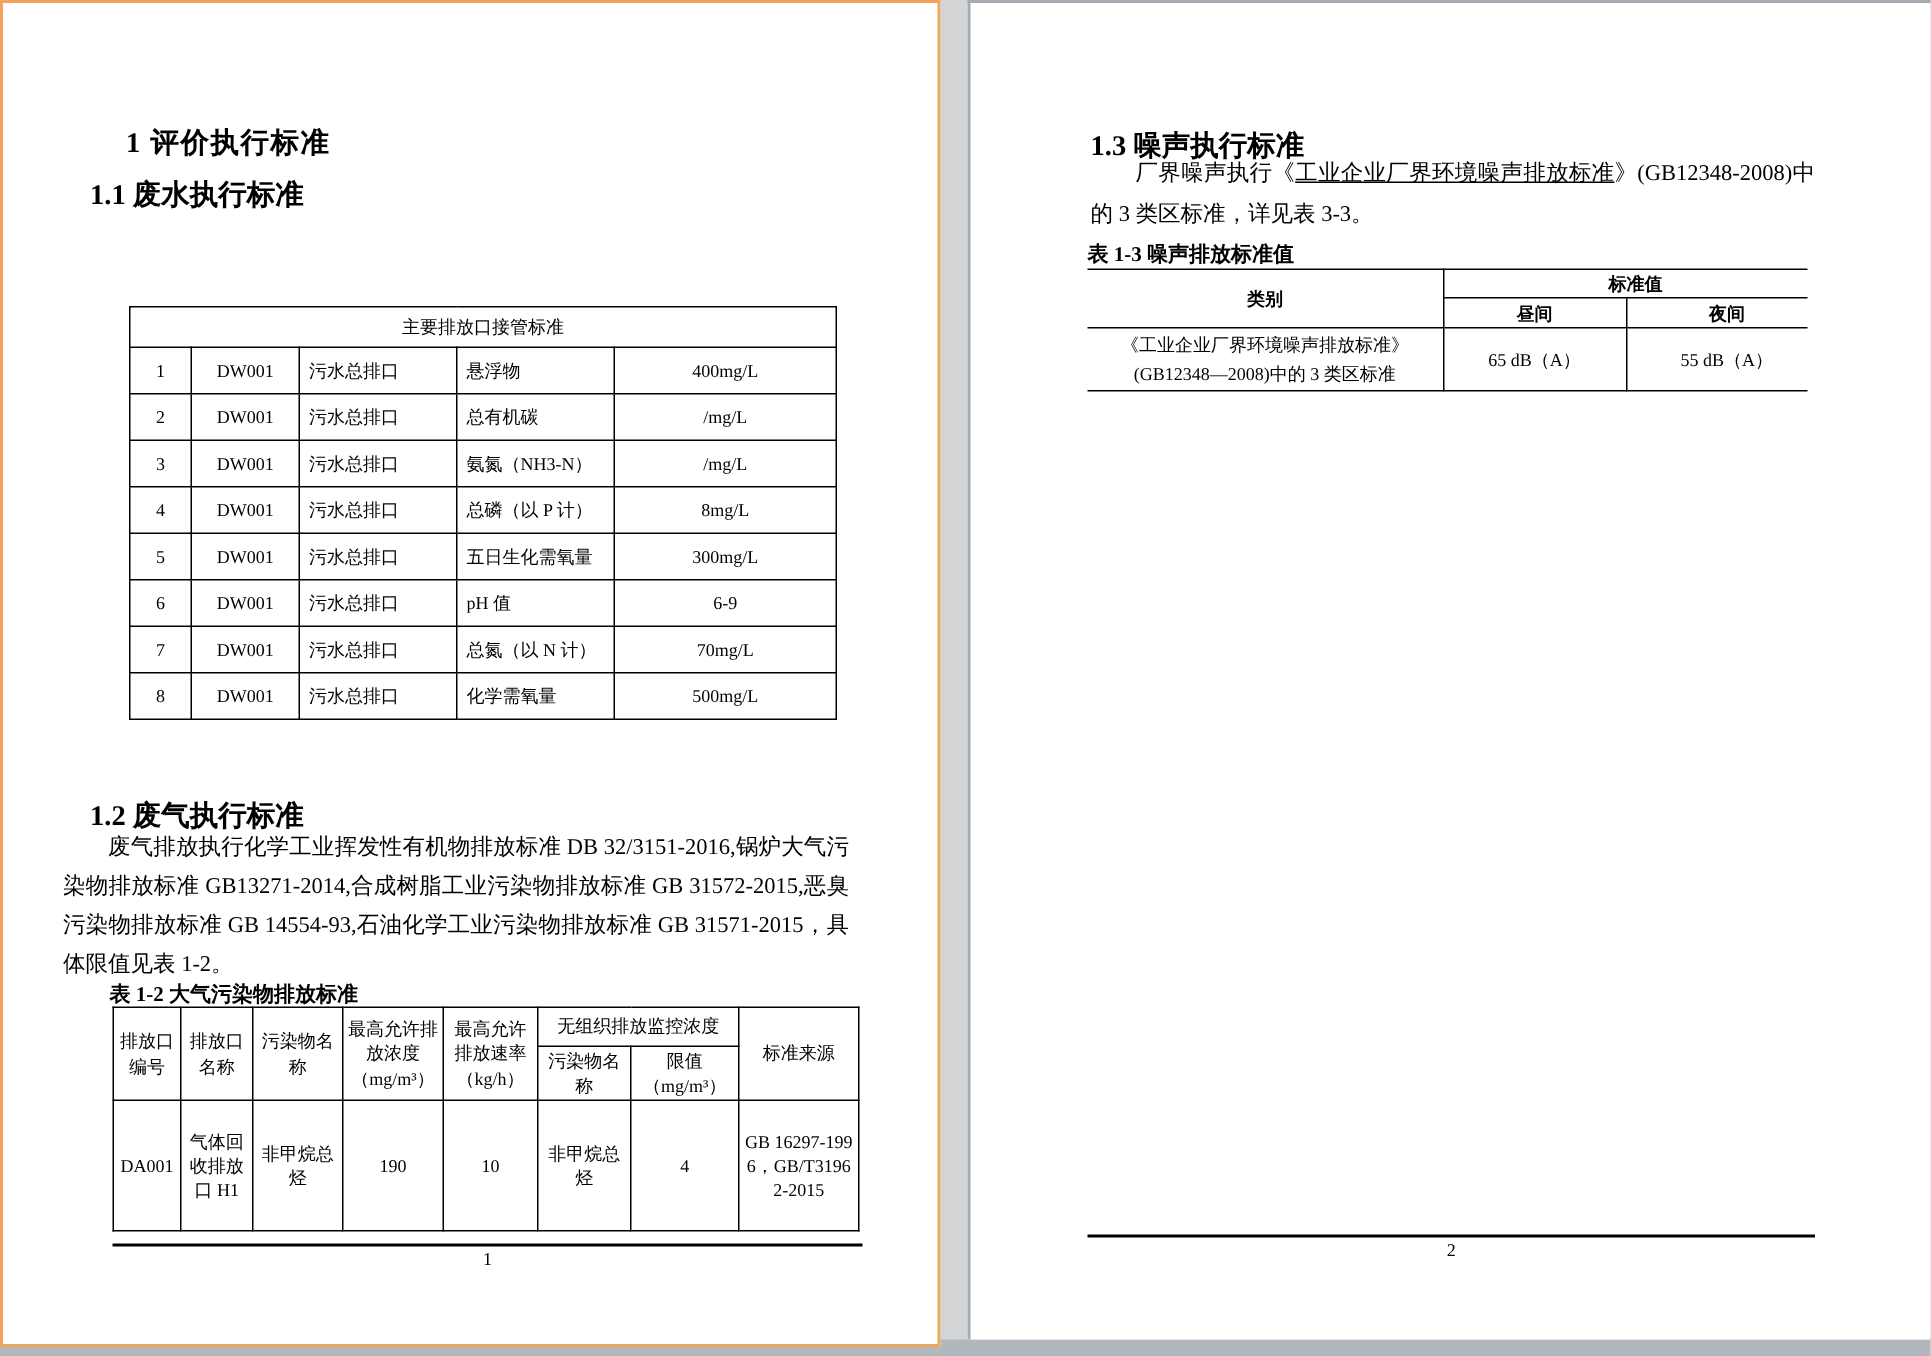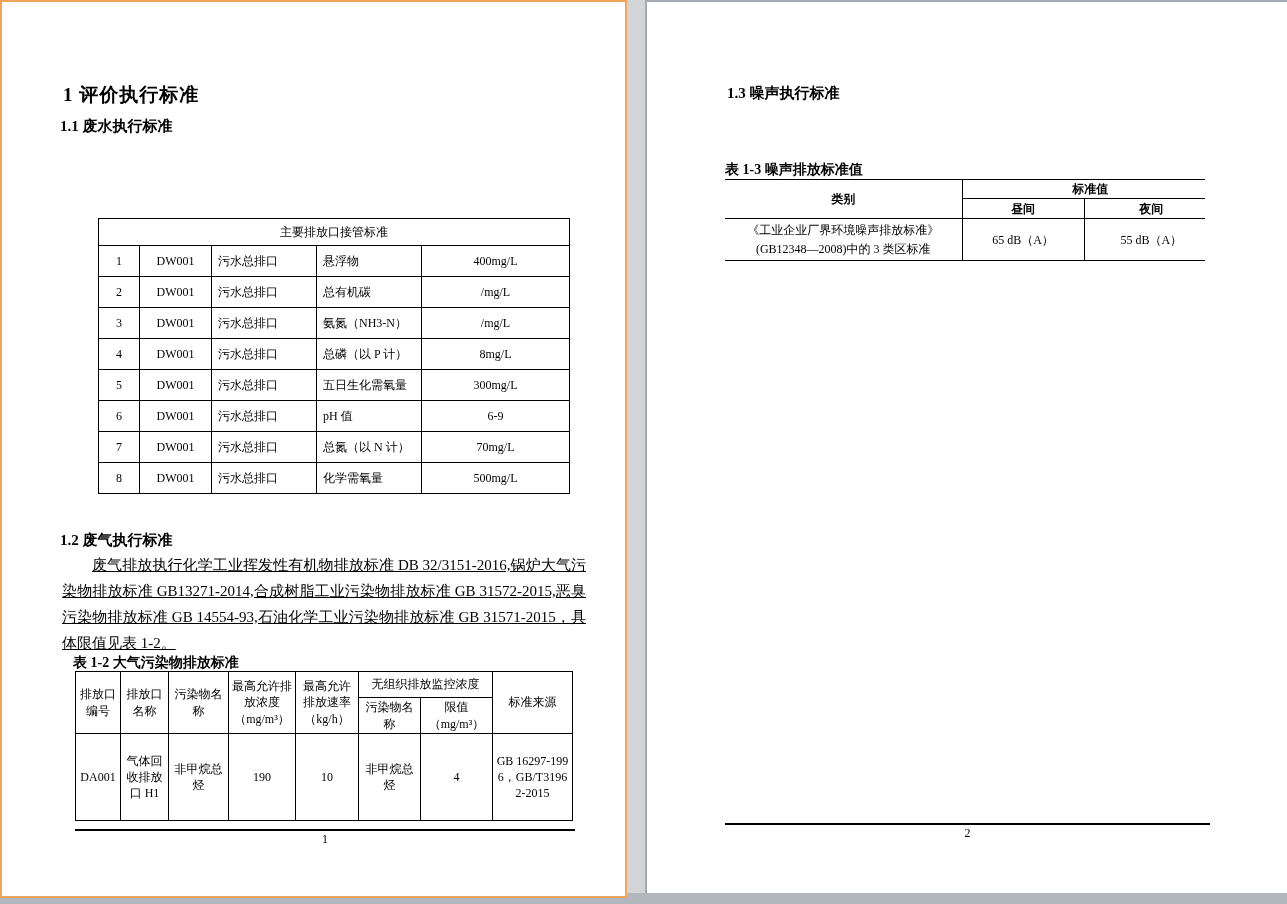--- a/index.html
+++ b/index.html
@@ -8,21 +8,21 @@
     background:#d3d4d5;
     font-family:"Liberation Serif","DejaVu Serif",serif;
     color:#000;
   }
   .bottom-bar{position:absolute;left:0;top:893px;width:1287px;height:11px;background:#b1b7bd;}
   .page{position:absolute;background:#ffffff;}
   #page1{left:0;top:0;width:623px;height:894px;border:2px solid #efa55c;}
   #page2{left:645px;top:0;width:642px;height:891px;border-top:2px solid #a3aab1;border-left:2px solid #a3aab1;}
   .abs{position:absolute;}
   .h1{font-size:19px;font-weight:bold;letter-spacing:1px;}
-  .h2{font-size:15px;font-weight:bold;}
+  .h2{font-size:19px;font-weight:bold;}
   .para{font-size:15px;text-align:justify;text-indent:30px;margin:0;}
   .caption{font-size:14px;font-weight:bold;text-align:left;}
   .doc-table{border-collapse:collapse;table-layout:fixed;font-size:12px;}
   .doc-table td{border:1px solid #000;vertical-align:middle;padding:1px 2px;line-height:1.35;overflow:hidden;}
   .c{text-align:center;}
   .l{text-align:left;padding-left:6px !important;}
   .t31 tr{height:31px;}
   .t31 tr.hd{height:27px;}
   .t12 tr.hd1{height:26px;}
   .t12 tr.hd2{height:36px;}
@@ -42,27 +42,27 @@
   .ul{text-decoration:underline;}
   .catline{line-height:1.55;}
 </style>
 </head>
 <body>
 
 <div class="bottom-bar"></div>
 
 <div id="page1" class="page">
 
-  <div class="abs h1" style="left:61px;top:80px;">1 评价执行标准</div>
+  <div class="abs h1" style="left:82px;top:80px;">1 评价执行标准</div>
 
   <div class="abs h2" style="left:58px;top:115px;">1.1 废水执行标准</div>
 
 
 
-  <table class="abs doc-table t31" style="left:96px;top:202px;width:471px;margin-top:14px;">
+  <table class="abs doc-table t31" style="left:84px;top:202px;width:471px;">
     <colgroup>
         <col style="width:41px">
         <col style="width:72px">
         <col style="width:105px">
         <col style="width:105px">
         <col style="width:148px">
       </colgroup>
     <tbody>
         <tr class="hd">
       <td colspan="5" class="c">主要排放口接管标准</td>
@@ -121,21 +121,21 @@
       <td class="c">DW001</td>
       <td class="l">污水总排口</td>
       <td class="l">化学需氧量</td>
       <td class="c">500mg/L</td>
     </tr>
   </tbody>
     </table>
 
   <div class="abs h2" style="left:58px;top:529px;">1.2 废气执行标准</div>
 
-  <p class="abs para" style="left:60px;top:550px;width:524px;line-height:26px;text-decoration:underline;">废气排放执行化学工业挥发性有机物排放标准 DB 32/3151-2016,锅炉大气污染物排放标准 GB13271-2014,合成树脂工业污染物排放标准 GB 31572-2015,恶臭污染物排放标准 GB 14554-93,石油化学工业污染物排放标准 GB 31571-2015，具体限值见表 1-2。</p>
+  <p class="abs para" style="left:40px;top:550px;width:524px;line-height:26px;">废气排放执行化学工业挥发性有机物排放标准 DB 32/3151-2016,锅炉大气污染物排放标准 GB13271-2014,合成树脂工业污染物排放标准 GB 31572-2015,恶臭污染物排放标准 GB 14554-93,石油化学工业污染物排放标准 GB 31571-2015，具体限值见表 1-2。</p>
 
   <div class="abs caption" style="left:71px;top:652px;width:497px;">表 1-2 大气污染物排放标准</div>
 
   <table class="abs doc-table t12" style="left:73px;top:669px;width:497px;font-family:Liberation Serif, serif;">
     <colgroup>
         <col style="width:45px">
         <col style="width:48px">
         <col style="width:60px">
         <col style="width:67px">
         <col style="width:63px">
@@ -171,20 +171,21 @@
     </table>
 
   <div class="abs footer-line" style="left:73px;top:827px;width:500px;"></div>
   <div class="abs pagenum" style="left:73px;top:830px;width:500px;">1</div>
 </div>
 
 <div id="page2" class="page">
 
   <div class="abs h2" style="left:80px;top:82px;">1.3 噪声执行标准</div>
 
+  <p class="abs para" style="left:80px;top:101px;width:483px;line-height:27px;"><span>厂界噪声执行《</span><span class="ul">工业企业厂界环境噪声排放标准</span><span>》(GB12348-2008)中的 3 类区标准，详见表 3-3。</span></p>
 
   <div class="abs caption" style="left:78px;top:159px;width:480px;">表 1-3 噪声排放标准值</div>
 
   <table class="abs doc-table t13" style="left:78px;top:177px;width:480px;">
     <colgroup>
         <col style="width:237px">
         <col style="width:122px">
         <col style="width:121px">
       </colgroup>
     <tbody>

